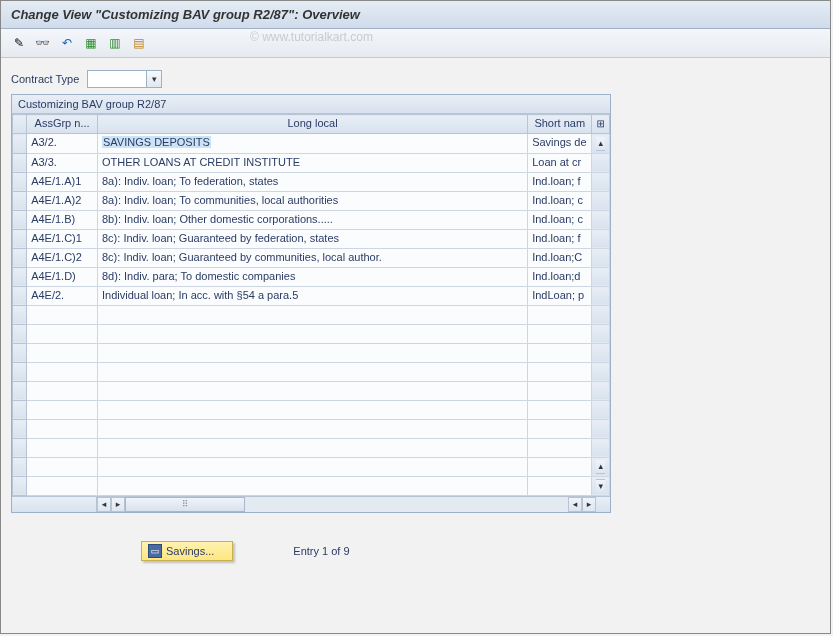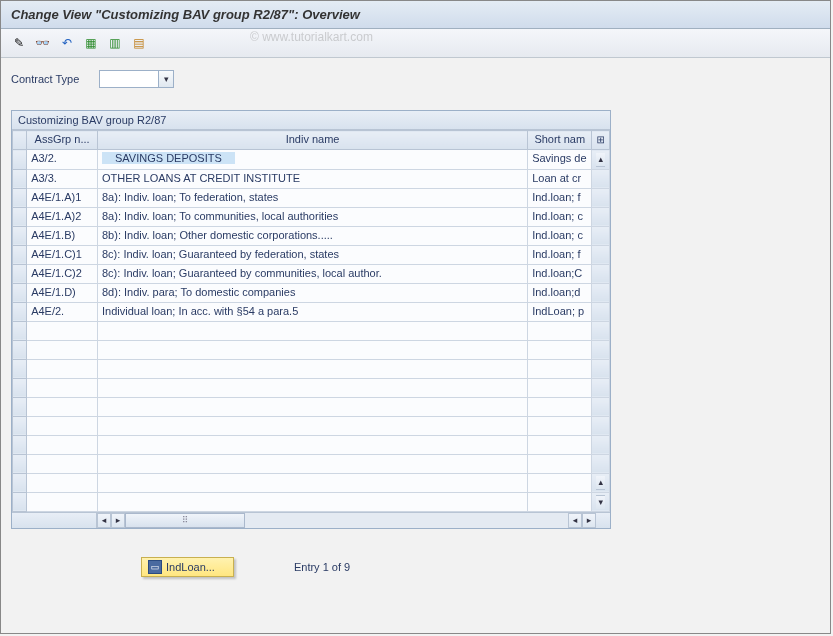--- a/index.html
+++ b/index.html
@@ -34,22 +34,22 @@
     display: inline-flex; align-items: center; justify-content: center;
     border: 1px solid transparent;
     border-radius: 2px;
     cursor: pointer;
     font-size: 12px;
   }
   .content {
     padding: 12px 10px 6px 10px;
   }
   .field-row {
-    display: flex; align-items: center; gap: 20px;
-    margin-bottom: 22px;
+    display: flex; align-items: center; gap: 8px;
+    margin-bottom: 6px;
   }
   .field-label { color: #2a3b64; }
   .field-input {
     width: 60px; height: 18px;
     border: 1px solid #9cb0c8;
     background: #fff;
     position: relative;
   }
   .dd-trigger {
     position: absolute; right: -16px; top: -1px;
@@ -103,21 +103,21 @@
     border: 1px solid #b8c4d4;
     cursor: pointer;
   }
   .col-assgrp { width: 70px; }
   .col-long { width: 425px; }
   .col-short { width: 62px; margin-left: 36px; }
   .col-scroll { width: 14px; background: linear-gradient(#e8eef6,#d8e2ee) !important; }
   .highlight {
     background: #cce3f6;
     display: inline-block;
-    padding: 0 13px;
+    padding: 0 1px;
   }
   .grid-wrap { position: relative; }
   .sv-btn {
     height: 14px; width: 100%;
     display:flex; align-items:center; justify-content:center;
     font-size:9px; color:#334; cursor:pointer;
     background: linear-gradient(#f0f4fa,#dde6f0);
     border-bottom:1px solid #b8c4d4;
   }
   .sv-btn.bottom { border-top:1px solid #b8c4d4; border-bottom:none; }
@@ -201,21 +201,21 @@
       </span>
     </div>
 
     <div class="panel">
       <div class="panel-title">Customizing BAV group R2/87</div>
       <div class="grid-wrap">
         <div class="grid">
           <div class="grid-head">
             <div class="cell row-sel"></div>
             <div class="cell col-assgrp">AssGrp n...</div>
-            <div class="cell col-long">Indiv name</div>
+            <div class="cell col-long">Long local</div>
             <div class="cell col-short">Short nam</div>
             <div class="cell col-scroll" style="text-align:center;font-size:10px;">⊞</div>
           </div>
 
         <div class="grid-row">
               <div class="cell row-sel"></div>
               <div class="cell col-assgrp">A3/2.</div>
               <div class="cell col-long"><span class="highlight">SAVINGS DEPOSITS</span></div>
               <div class="cell col-short">Savings de</div>
               <div class="cell col-scroll">
@@ -363,18 +363,18 @@
         </div>
         <span class="hs-btn">◂</span>
         <span class="hs-btn">▸</span>
         <div style="width:14px;"></div>
       </div>
     </div>
 
     <div class="bottom-bar">
       <div class="pos-btn">
         <span class="ico">▭</span>
-        <span>IndLoan...</span>
+        <span>Savings...</span>
       </div>
       <div class="entry-info">Entry 1 of 9</div>
     </div>
   </div>
 </div>
 
 </body></html>

